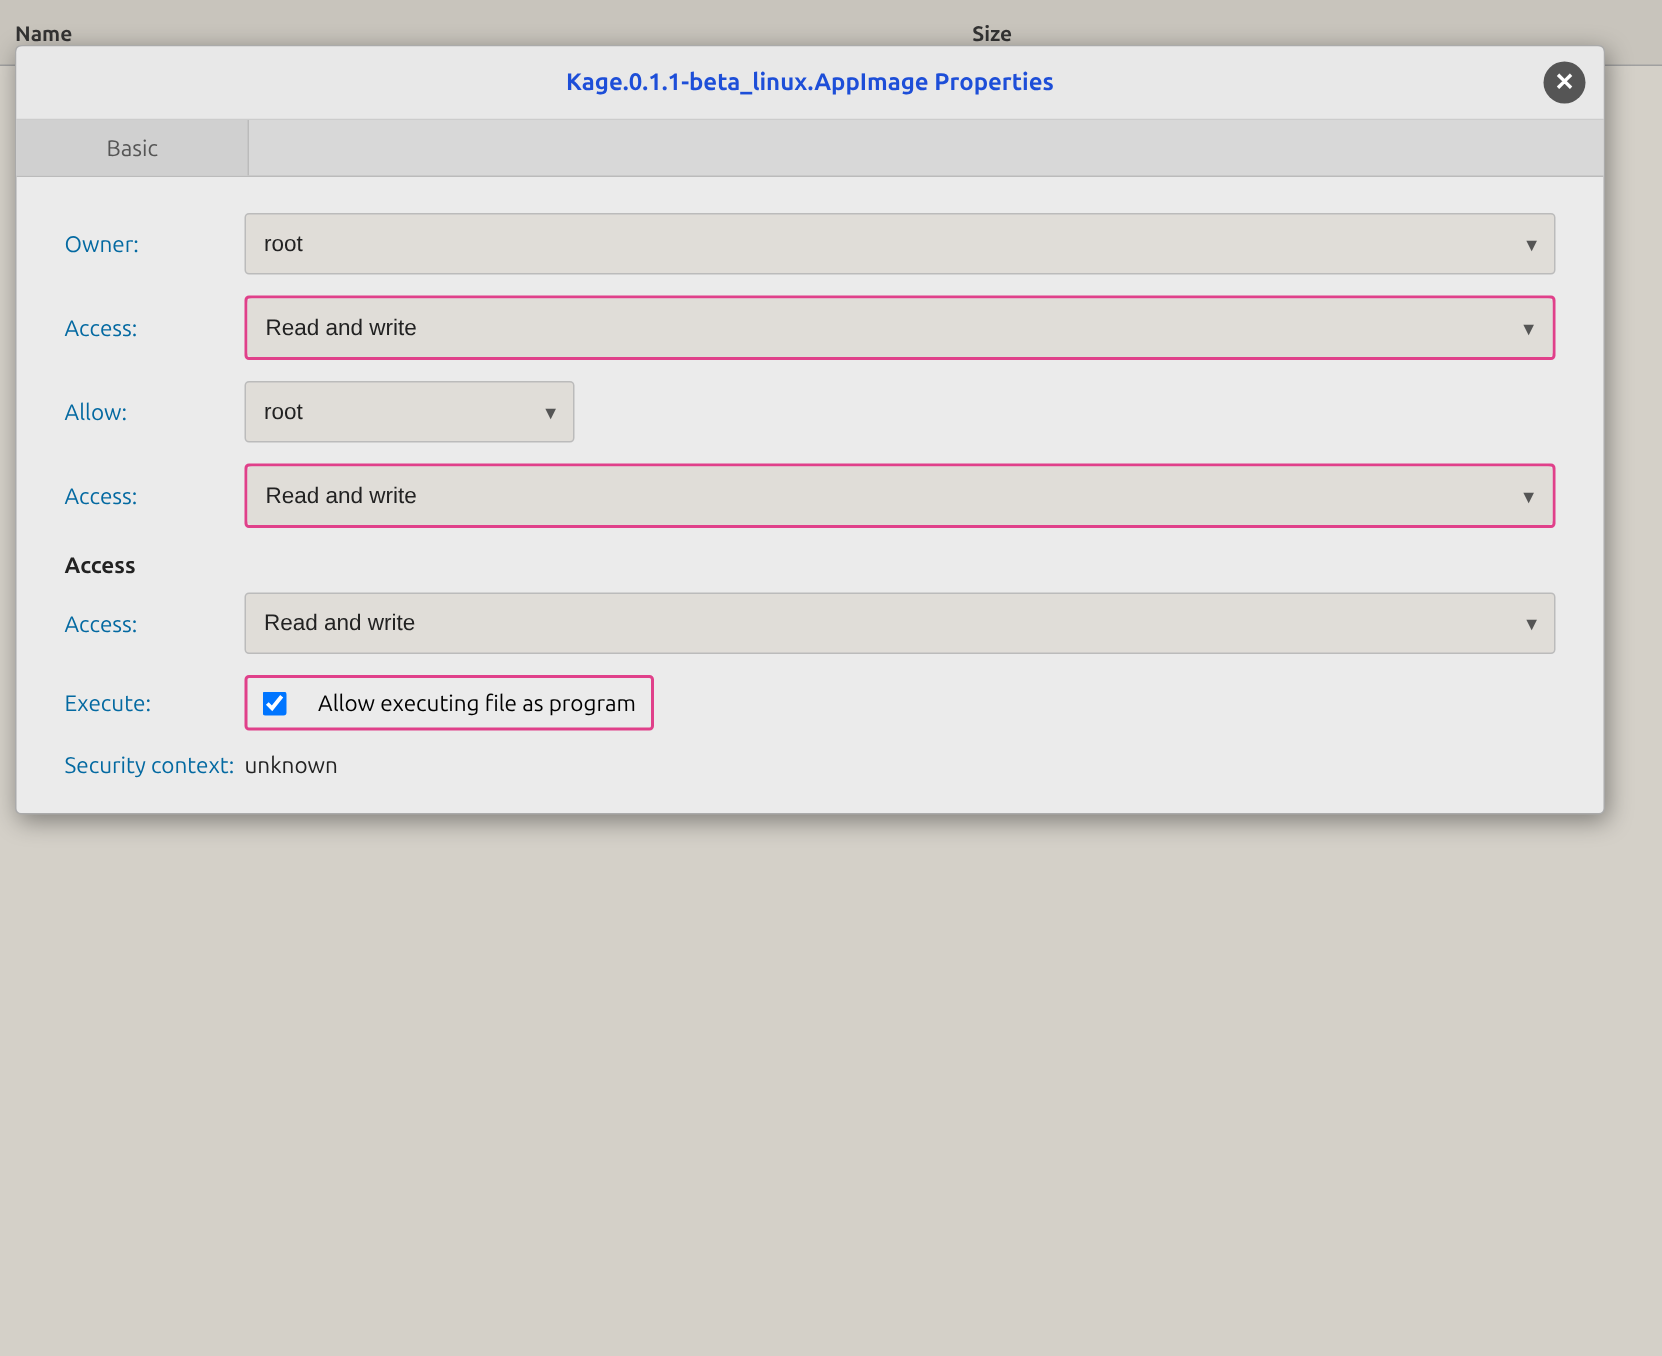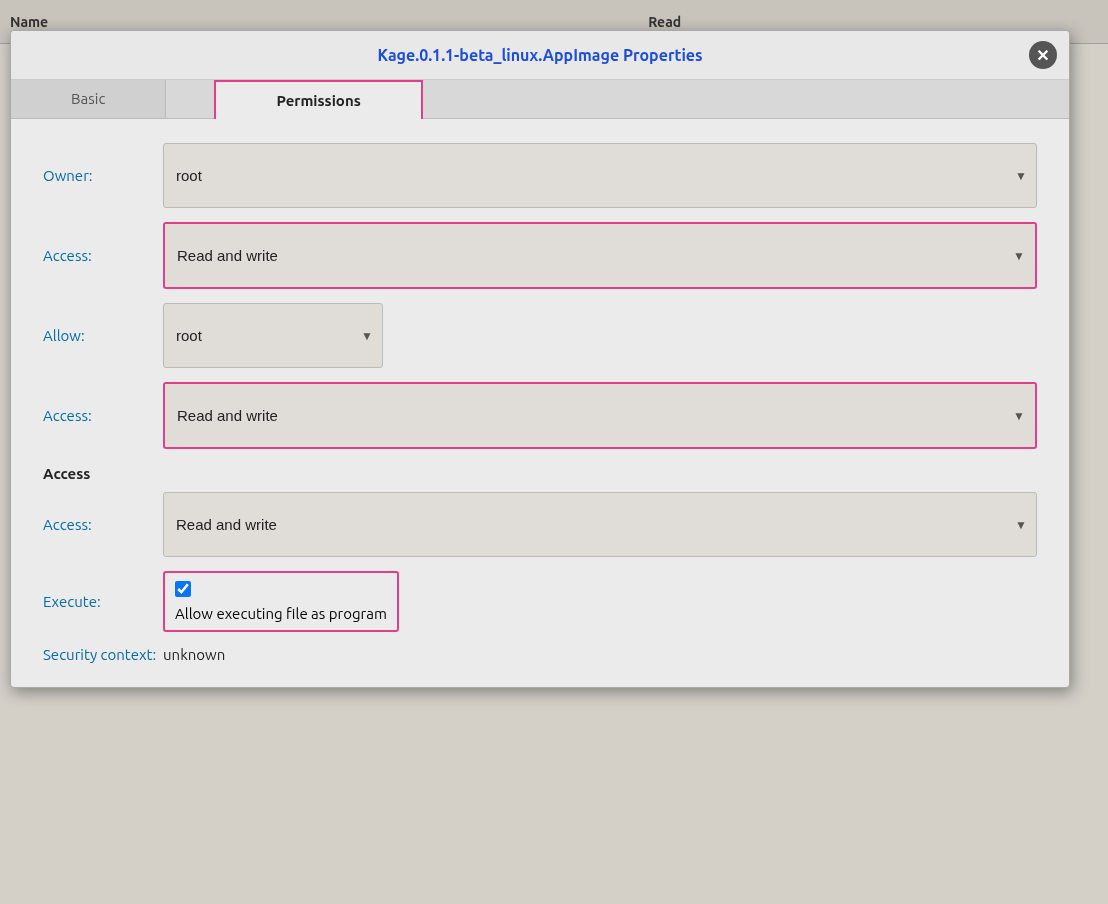--- a/index.html
+++ b/index.html
@@ -134,21 +134,21 @@
 
     .form-label {
       width: 120px;
       font-size: 15px;
       color: #0369a1;
       flex-shrink: 0;
     }
 
     .select-control {
       width: 100%;
-      padding: 23px 12px;
+      padding: 11px 12px;
       font-size: 15px;
       background: #e0ddd8;
       border: 1px solid #bbb;
       border-radius: 3px;
       appearance: none;
       -webkit-appearance: none;
       cursor: pointer;
       color: #222;
       padding-right: 30px;
     }
@@ -178,25 +178,24 @@
     }
 
     .group-select-wrapper {
       position: relative;
       width: 220px;
     }
 
     
     .checkbox-wrapper {
       display: flex;
-      align-items: flex-start;
+      align-items: center;
       padding: 8px 10px;
-      gap: 8px;
-      font-size: 15px;
-      flex-direction: column;
+      gap: 21px;
+      font-size: 15px;
     }
 
     .checkbox-wrapper.highlighted {
       border: 2px solid #e0408a;
       border-radius: 3px;
       display: inline-flex;
     }
 
     .checkbox-input {
       width: 16px;
@@ -215,35 +214,34 @@
       color: #222;
     }
   </style>
 </head>
 <body>
 
 <div class="bg-file-manager"></div>
 
 <div class="file-list-header">
   <span class="col-header">Name</span>
-  <span class="col-header">Read</span>
+  <span class="col-header">Size</span>
 
 </div>
 
 <div class="dialog">
 
   <div class="dialog-titlebar">
     <div style="width:28px"></div>
     <span class="dialog-title">Kage.0.1.1-beta_linux.AppImage Properties</span>
     <button class="close-btn">✕</button>
   </div>
 
   <div class="tabs">
     <div class="tab">Basic</div>
-    <div class="tab active">Permissions</div>
   </div>
 
   <div class="dialog-content">
 
     <div class="form-row">
       <span class="form-label">Owner:</span>
       <div class="select-wrapper">
         <select class="select-control">
           <option>root</option>
           <option>user</option>

